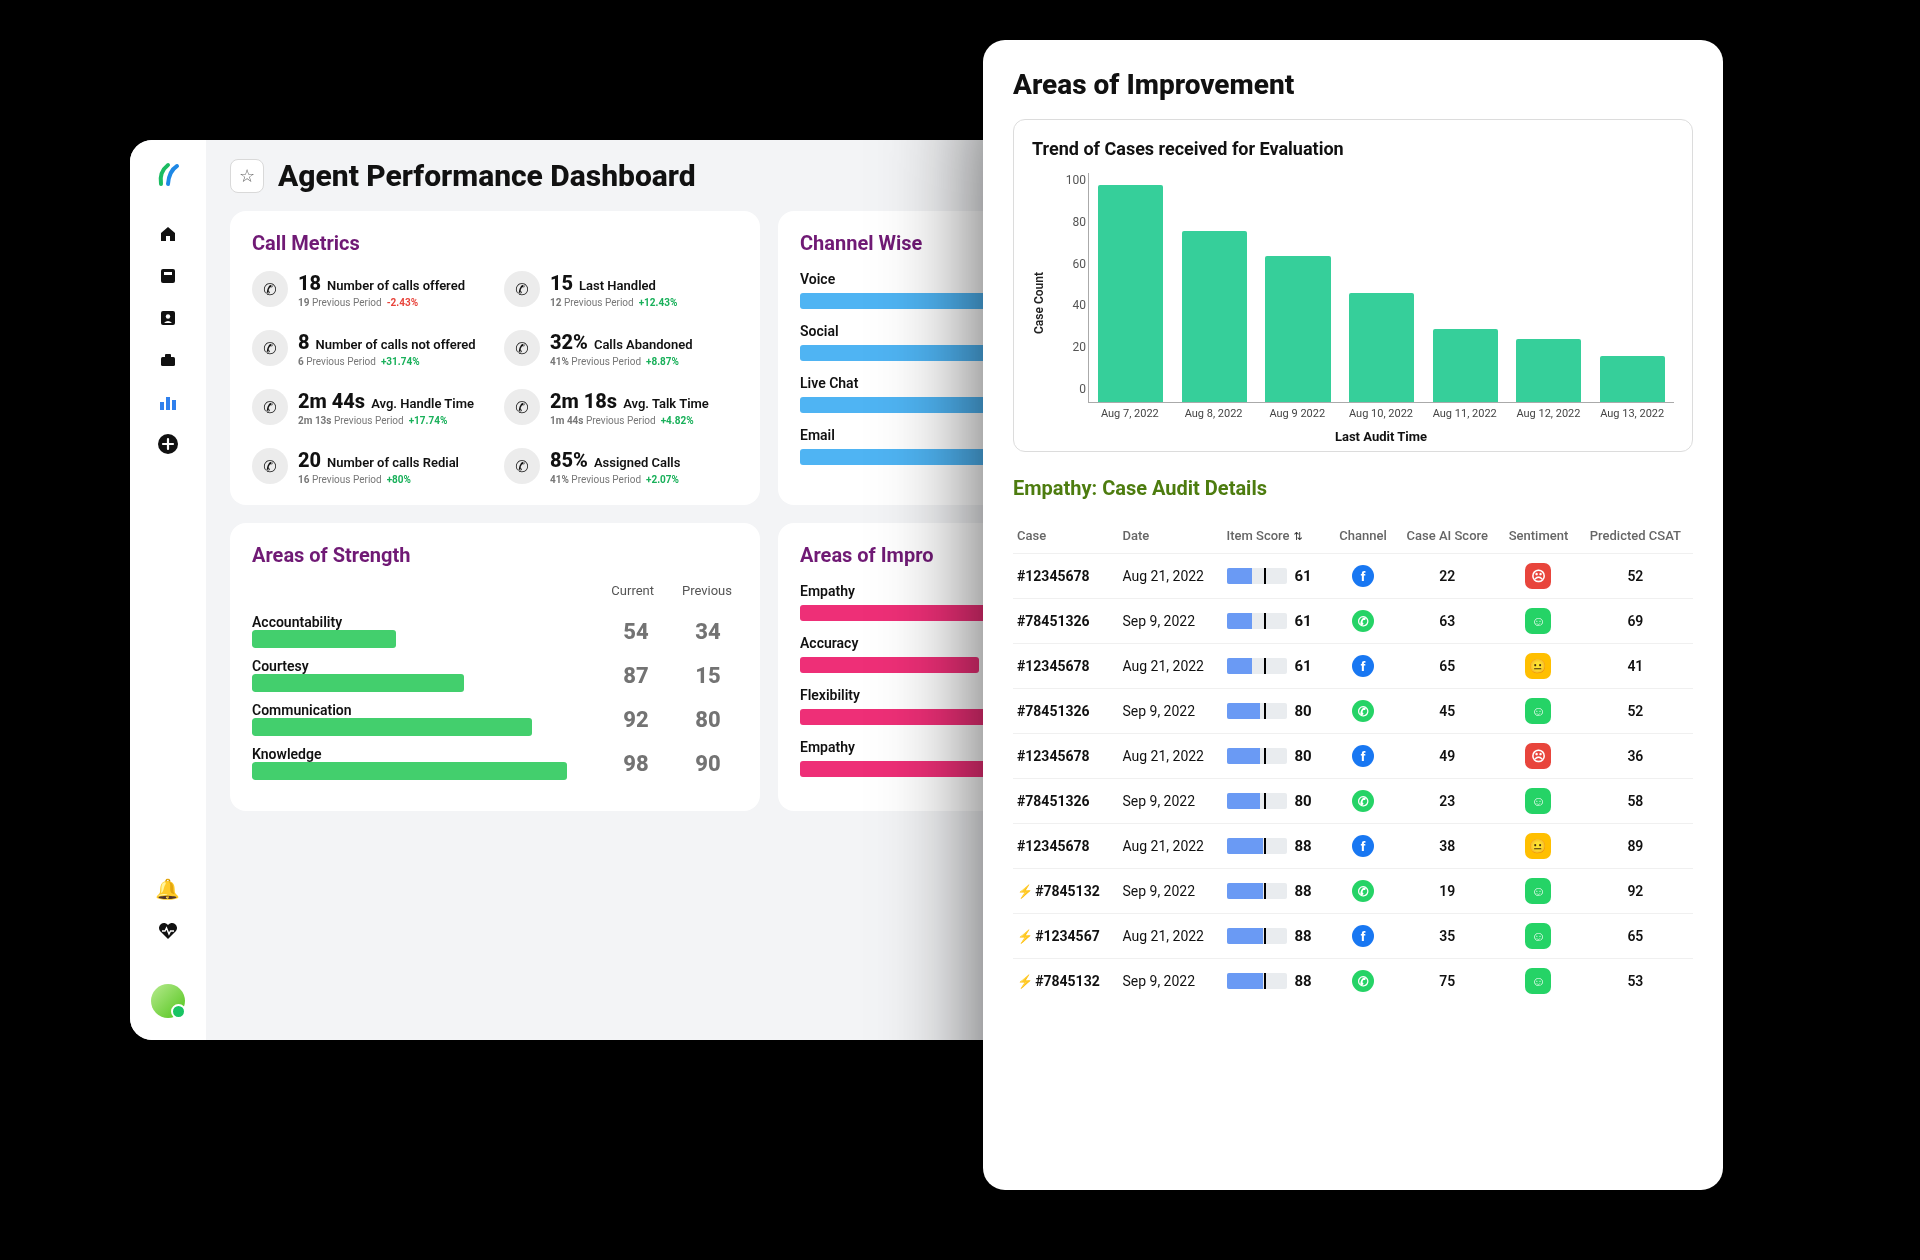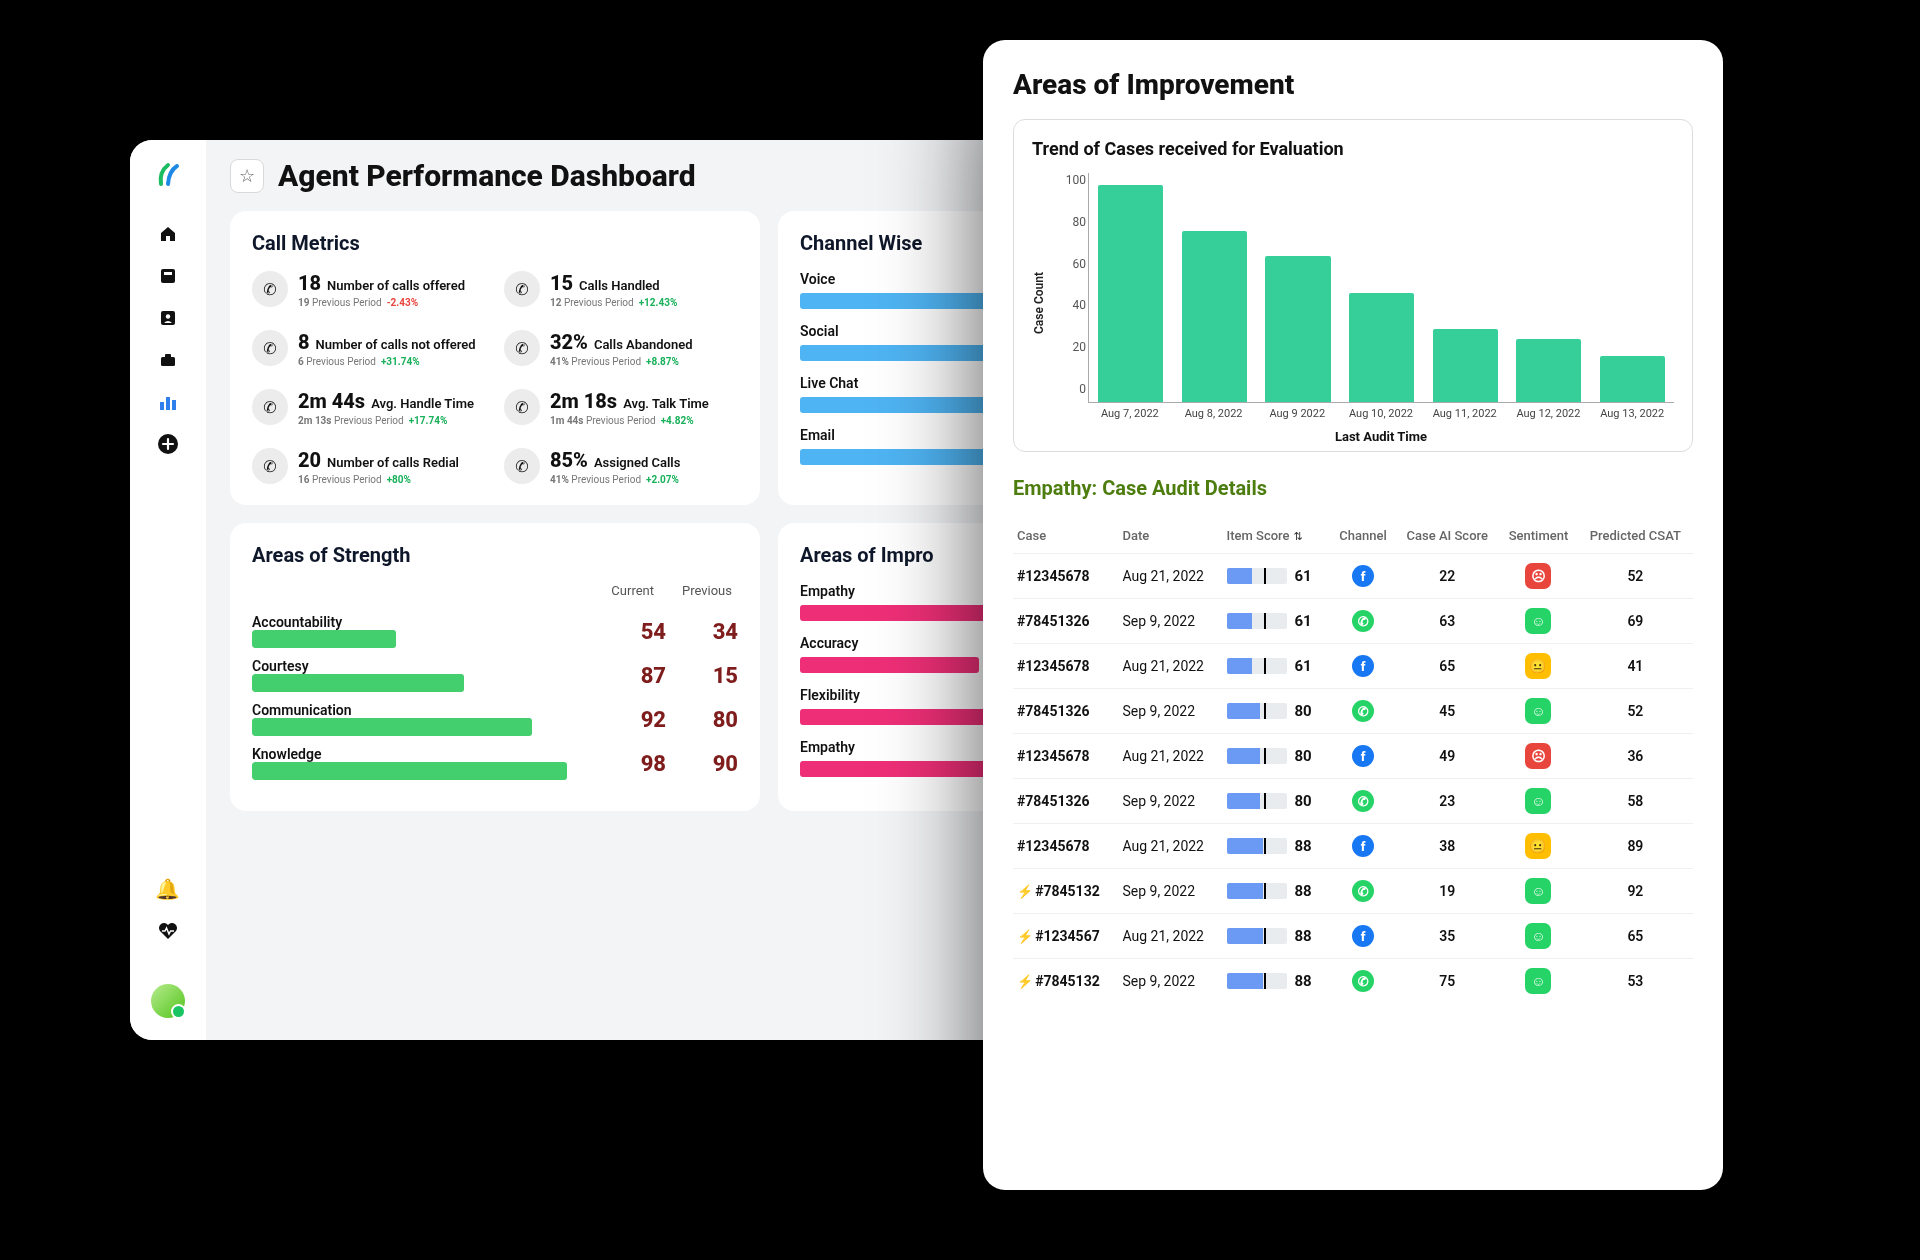--- a/index.html
+++ b/index.html
@@ -23,21 +23,21 @@
 .avatar{width:34px;height:34px;border-radius:50%;background:linear-gradient(135deg,#b7eb8f,#52c41a);position:relative;}
 .avatar::after{content:'';position:absolute;right:-1px;bottom:-1px;width:11px;height:11px;border-radius:50%;background:#19c463;border:2px solid #fff;}
 
 .main{flex:1;padding:18px 24px;display:flex;flex-direction:column;gap:18px;overflow:hidden;}
 .title-row{display:flex;align-items:center;gap:14px;}
 .star-btn{width:34px;height:34px;border:1px solid #d9d9d9;border-radius:8px;background:#fff;display:flex;align-items:center;justify-content:center;font-size:18px;color:#666;}
 .page-title{font-size:30px;font-weight:800;color:#111;}
 
 .cards-row{display:flex;gap:18px;}
 .card{background:#fff;border-radius:16px;padding:20px 22px;}
-.card-title{font-size:20px;font-weight:700;margin-bottom:16px;color:#0f172a;}
+.card-title{font-size:20px;font-weight:700;margin-bottom:16px;color:#701a75;}
 
 
 .call-metrics{width:530px;}
 .metric-grid{display:grid;grid-template-columns:1fr 1fr;gap:22px 18px;}
 .metric{display:flex;gap:10px;}
 .metric-icon{width:36px;height:36px;border-radius:50%;background:#ececec;display:flex;align-items:center;justify-content:center;font-size:16px;color:#111;flex:0 0 36px;}
 .metric-body{display:flex;flex-direction:column;gap:2px;}
 .metric-head{display:flex;align-items:baseline;gap:6px;}
 .metric-value{font-size:20px;font-weight:800;color:#111;}
 .metric-label{font-size:13px;font-weight:600;color:#111;}
@@ -54,21 +54,21 @@
 
 .strength-card{width:530px;}
 .strength-head{display:flex;font-size:13px;color:#555;margin-bottom:16px;padding-right:6px;}
 .strength-head .sp{flex:1;}
 .strength-head .col{width:78px;text-align:right;}
 .strength-row{display:flex;align-items:center;gap:12px;margin-bottom:10px;}
 .strength-text{width:140px;font-size:14px;font-weight:600;color:#111;}
 .strength-barwrap{flex:1;height:18px;border-radius:3px;overflow:hidden;background:transparent;}
 .strength-bar{height:100%;border-radius:3px;}
 .strength-bar.green{background:#43cf6d;}
-.strength-num{width:60px;text-align:right;font-size:22px;font-weight:800;color:#7f1d1d;}
+.strength-num{width:60px;text-align:center;font-size:22px;font-weight:800;color:#737373;}
 .improve-card{flex:1;min-width:0;}
 .bar-wide{height:16px;border-radius:3px;background:#ee2f77;margin-bottom:14px;}
 
 
 .front-window{
   position:absolute;left:940px;top:40px;width:740px;height:1150px;
   background:#fff;border-radius:22px;padding:28px 30px;overflow:hidden;
   box-shadow:0 40px 100px rgba(0,0,0,0.65);
   display:flex;flex-direction:column;gap:18px;margin-left:43px;
 }
@@ -202,21 +202,21 @@
                   <span class="metric-label">Number of calls offered</span>
                 </div>
                 <div class="metric-sub"><b>19</b> Previous Period&nbsp;&nbsp;<span class="delta-down">-2.43%</span></div>
               </div>
             </div>
             <div class="metric">
               <div class="metric-icon">✆</div>
               <div class="metric-body">
                 <div class="metric-head">
                   <span class="metric-value">15</span>
-                  <span class="metric-label">Calls Handled</span>
+                  <span class="metric-label">Last Handled</span>
                 </div>
                 <div class="metric-sub"><b>12</b> Previous Period&nbsp;&nbsp;<span class="delta-up">+12.43%</span></div>
               </div>
             </div>
             <div class="metric">
               <div class="metric-icon">✆</div>
               <div class="metric-body">
                 <div class="metric-head">
                   <span class="metric-value">8</span>
                   <span class="metric-label">Number of calls not offered</span>

